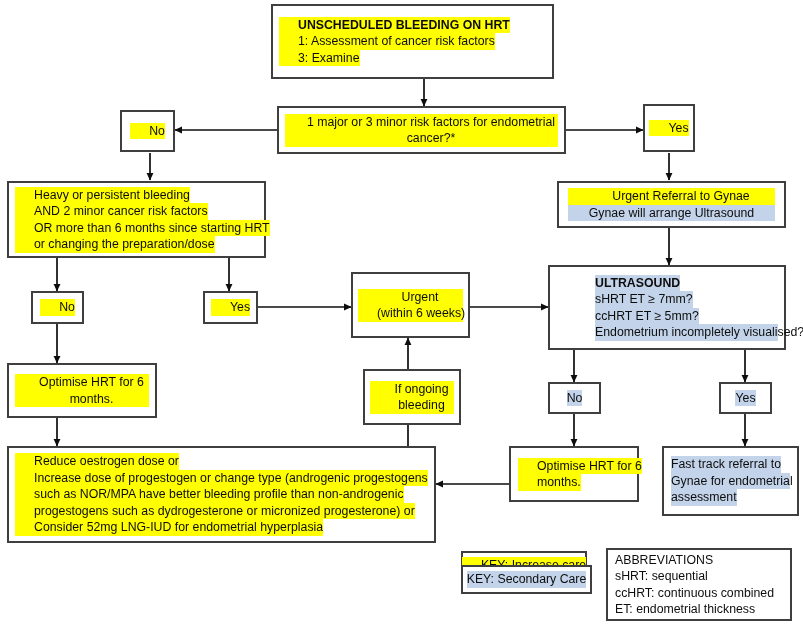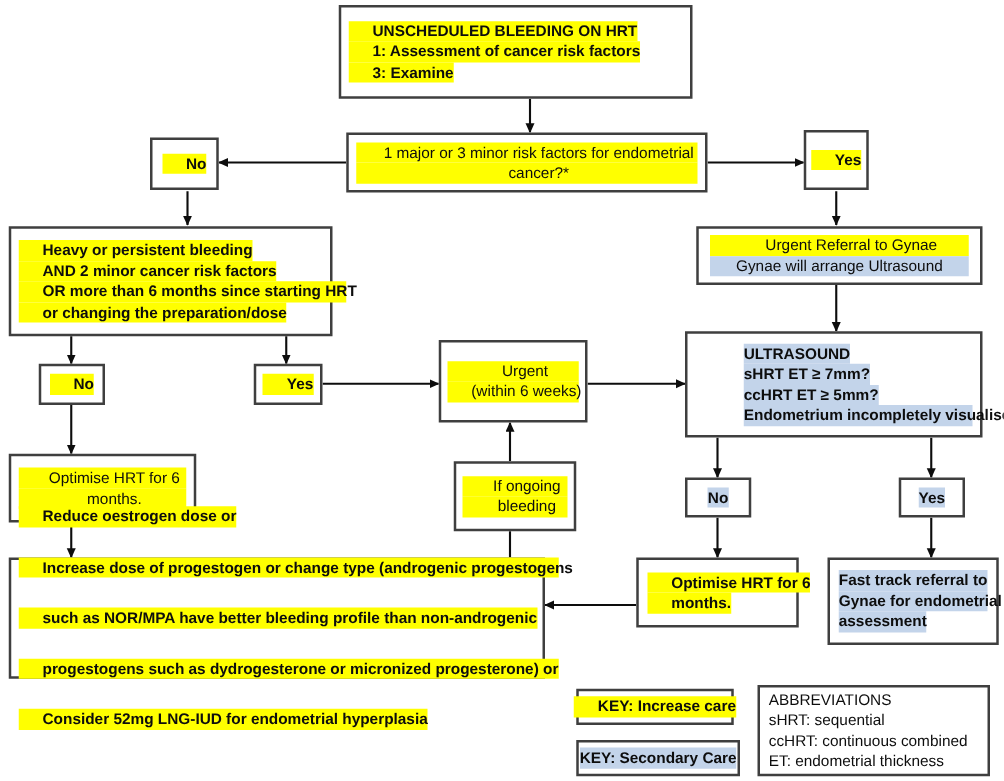--- a/index.html
+++ b/index.html
@@ -8,21 +8,21 @@
     font-family:"Liberation Sans",sans-serif;
     color:#0d0d0d;
   }
   #canvas{position:absolute;inset:0;width:803px;height:625px;}
   svg.edges{position:absolute;left:0;top:0;width:803px;height:625px;pointer-events:none;}
 
   .node{position:absolute;box-sizing:border-box;background:#ffffff;
         border:2px solid #3f3f3f;display:flex;flex-direction:column;justify-content:center;}
   .pad{padding:4px 6px;}
 
-  .hl{display:block;width:max-content;max-width:100%;font-weight:bold;}
+  .hl{display:block;width:max-content;max-width:100%;}
   .hl-y{background:#ffff00;padding-left:19px;}
   .hl-b{background:#c3d4ea;}
 
   .t{font-size:12.3px;line-height:16.5px;white-space:nowrap;}
   .bold{font-weight:bold;}
   .ctr{text-align:center;}
   .fill{width:100%;box-sizing:border-box;}
   .ctrbox{align-items:center;}
 </style>
 </head>
@@ -94,21 +94,21 @@
   </div>
 
   <div class="node ctrbox" style="left:120px;top:110px;width:55px;height:42px;">
     <span class="t hl hl-y">No</span>
   </div>
 
   <div class="node ctrbox" style="left:643px;top:104px;width:52px;height:48px;">
     <span class="t hl hl-y">Yes</span>
   </div>
 
-  <div class="node pad" style="left:7px;top:181px;width:259px;height:88px;">
+  <div class="node pad" style="left:7px;top:181px;width:259px;height:77px;">
     <span class="t hl hl-y">Heavy or persistent bleeding</span>
     <span class="t hl hl-y">AND 2 minor cancer risk factors</span>
     <span class="t hl hl-y">OR more than 6 months since starting HRT</span>
     <span class="t hl hl-y">or changing the preparation/dose</span>
   </div>
 
   <div class="node" style="left:557px;top:181px;width:229px;height:47px;padding:5px 9px;">
     <span class="t ctr fill hl-y">Urgent Referral to Gynae</span>
     <span class="t ctr fill hl-b">Gynae will arrange Ultrasound</span>
   </div>
@@ -155,33 +155,33 @@
     <span class="t hl hl-y">Optimise HRT for 6</span>
     <span class="t hl hl-y">months.</span>
   </div>
 
   <div class="node" style="left:662px;top:446px;width:137px;height:70px;padding:4px 7px;">
     <span class="t hl hl-b">Fast track referral to</span>
     <span class="t hl hl-b">Gynae for endometrial</span>
     <span class="t hl hl-b">assessment</span>
   </div>
 
-  <div class="node pad" style="left:7px;top:446px;width:429px;height:97px;gap:24px;">
+  <div class="node pad" style="left:7px;top:446px;width:429px;height:97px;">
     <span class="t hl hl-y">Reduce oestrogen dose or</span>
     <span class="t hl hl-y">Increase dose of progestogen or change type (androgenic progestogens</span>
     <span class="t hl hl-y">such as NOR/MPA have better bleeding profile than non-androgenic</span>
     <span class="t hl hl-y">progestogens such as dydrogesterone or micronized progesterone) or</span>
     <span class="t hl hl-y">Consider 52mg LNG-IUD for endometrial hyperplasia</span>
   </div>
 
   <div class="node ctrbox" style="left:461px;top:551px;width:126px;height:29px;">
     <span class="t hl hl-y">KEY: Increase care</span>
   </div>
 
-  <div class="node ctrbox" style="left:461px;top:592px;width:131px;height:29px;">
+  <div class="node ctrbox" style="left:461px;top:565px;width:131px;height:29px;">
     <span class="t hl hl-b">KEY: Secondary Care</span>
   </div>
 
   <div class="node" style="left:606px;top:548px;width:186px;height:73px;padding:14px 7px;">
     <span class="t">ABBREVIATIONS</span>
     <span class="t">sHRT: sequential</span>
     <span class="t">ccHRT: continuous combined</span>
     <span class="t">ET: endometrial thickness</span>
   </div>
 

